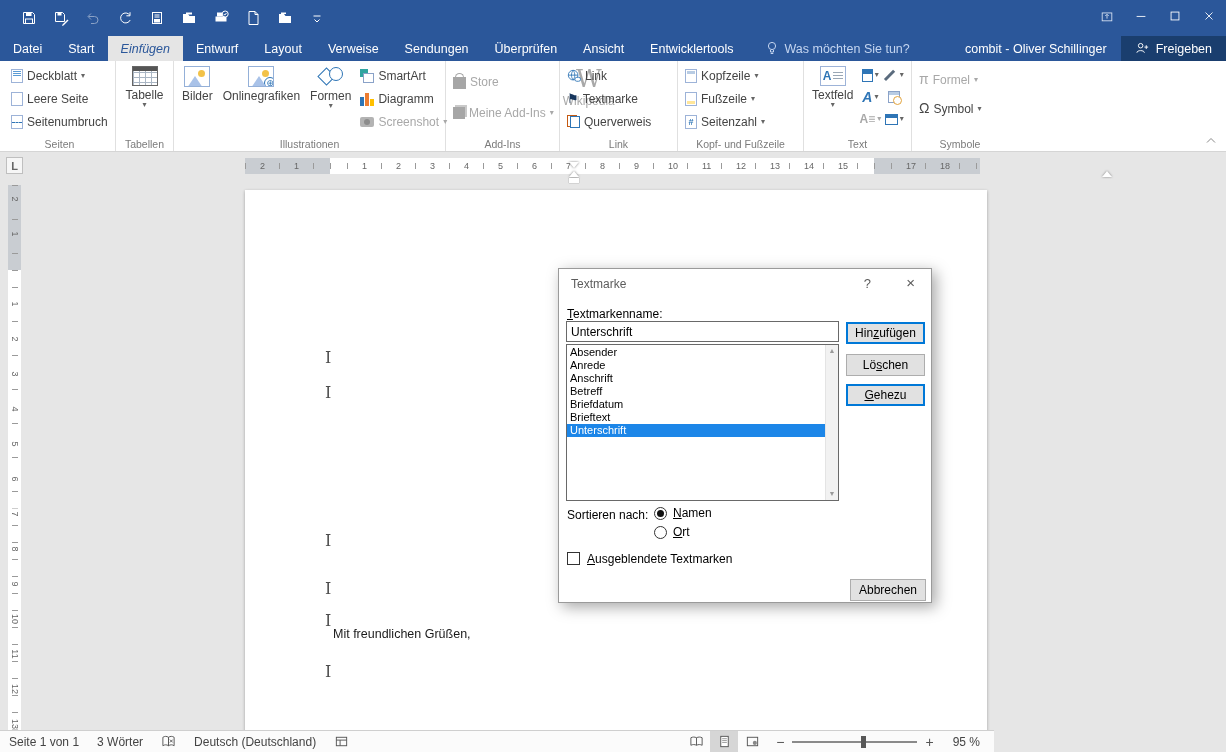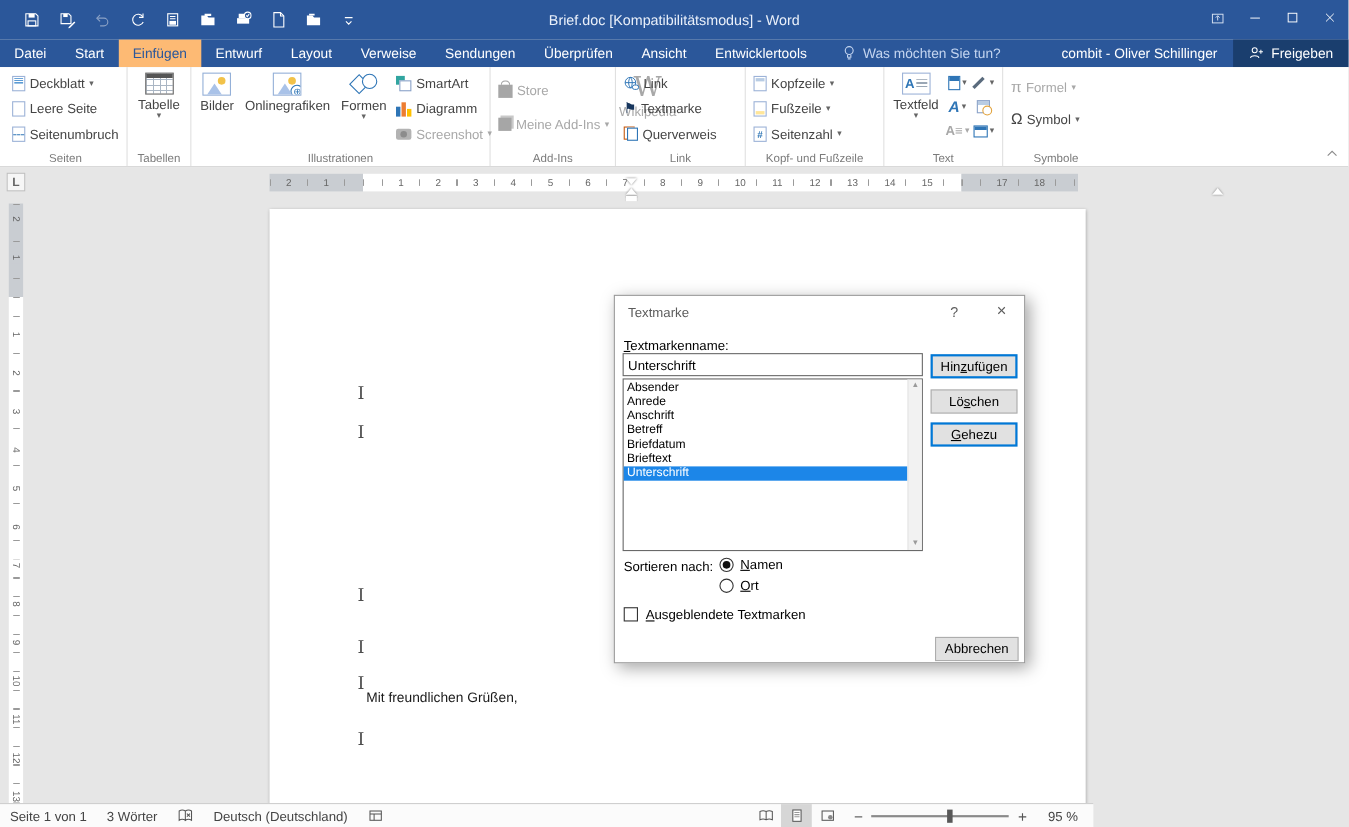--- a/index.html
+++ b/index.html
@@ -12,21 +12,21 @@
   #qat .qi svg { width:16px; height:16px; }
   #win-title { position:absolute; left:0; right:0; text-align:center; font-size:13px; color:#eaf0fa; pointer-events:none; }
   #win-controls { position:absolute; right:0; top:0; height:32px; display:flex; }
   #win-controls .wc { width:34px; height:32px; display:flex; align-items:center; justify-content:center; }
   #win-controls svg { width:14px; height:14px; }
 
   
   #tabrow { position:absolute; left:0; top:36px; width:1226px; height:25px; background:#2b579a; display:flex; align-items:stretch; font-size:12.5px; color:#fff; }
   #tab-strip { display:flex; }
   .tab { padding:0 13px; display:flex; align-items:center; cursor:default; white-space:nowrap; }
-  .tab.active { background:#fdba74; color:#2b579a; }
+  .tab.active { background:#e5e5e5; color:#2b579a;font-style:italic; }
   #tellme { display:flex; align-items:center; gap:6px; margin-left:20px; color:#c4d5f0; white-space:nowrap; }
   #tellme svg { width:12px; height:15px; }
   #account { margin-left:auto; display:flex; align-items:center; white-space:nowrap; padding:0 14px; }
   #share-btn { background:#1a3e6e; display:flex; align-items:center; gap:6px; padding:0 14px; white-space:nowrap; }
   #share-btn svg { width:15px; height:15px; }
 
   
   #ribbon { position:absolute; left:0; top:61px; width:1226px; height:91px; background:#fff; border-bottom:1px solid #d5d5d5; display:flex; padding-left:4px; }
   .group { position:relative; border-right:1px solid #e0e0e0; padding:3px 3px 16px 3px; display:flex; align-items:flex-start; }
   .group-label { position:absolute; left:0; right:0; bottom:1px; text-align:center; font-size:10.5px; color:#7b7b7b; white-space:nowrap; }
@@ -225,21 +225,20 @@
           <path d="M4 2.5h5v1.5H4z" fill="#fff"></path>
         </svg>
       </span>
       <span class="qi">
         <svg viewBox="0 0 16 16" fill="none" stroke="#fff">
           <path d="M4.5 6h7"></path>
           <path d="M5.5 9.5l2.5 2.5 2.5-2.5"></path>
         </svg>
       </span>
     </div>
-  <div id="win-title">Brief.doc [Kompatibilitätsmodus] - Word</div>
   <div id="win-controls">
     <span class="wc">
         <svg viewBox="0 0 16 16" fill="none" stroke="#d7e2f2">
           <rect x="2.5" y="4.5" width="11" height="9"></rect>
           <path d="M8 11V6.5M6 8l2-2 2 2"></path>
         </svg>
       </span>
     <span class="wc">
         <svg viewBox="0 0 16 16" stroke="#fff">
           <path d="M3 8.5h10"></path>

